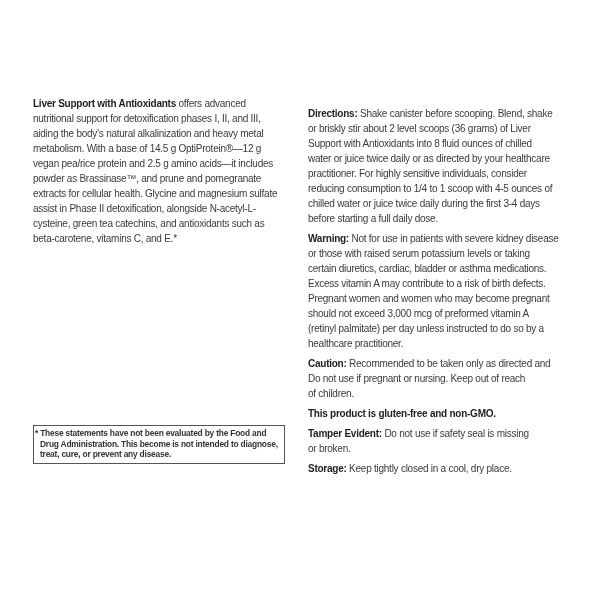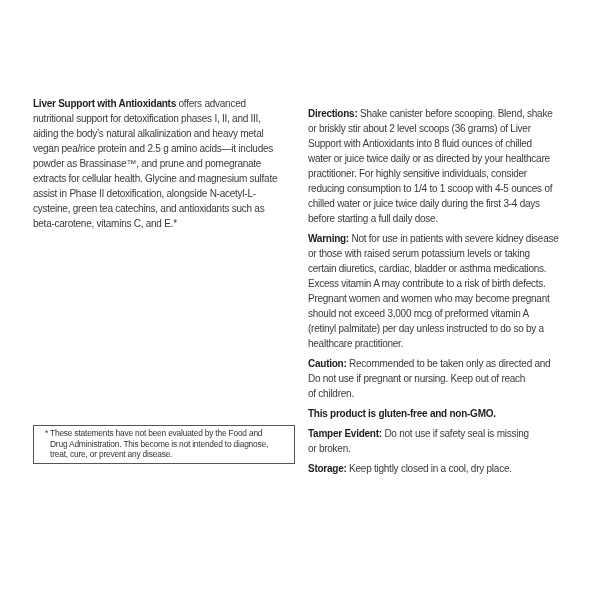--- a/index.html
+++ b/index.html
@@ -6,32 +6,33 @@
     body { width: 600px; height: 600px; position: relative; overflow: hidden;
            font-family: "Liberation Sans", sans-serif; color: #3a3a3a; }
     .col { position: absolute; font-size: 10px; line-height: 15px; letter-spacing: -0.25px;
            font-stretch: condensed; }
     .col-left { left: 33px; top: 96px; width: 262px; }
     .col-right { left: 308px; top: 106px; width: 272px; }
     .para { margin: 0 0 5px 0; }
     b { color: #1e1e1e; font-weight: bold; }
     .line { display: block; white-space: nowrap; }
     .disclaimer { position: absolute; left: 33px; top: 425px; width: 246px;
-                  border: 1px solid #555; padding: 2px 3px 3px 11px;
-                  font-size: 8.4px; line-height: 10.5px; font-weight: normal; color: #333;
+                  border: 1px solid #555; padding: 2px 3px 3px 1px;
+                  font-size: 8.4px; line-height: 10.5px; font-weight: bold; color: #333;
                   letter-spacing: -0.2px; }
   </style>
 </head>
 <body>
 
 <div class="col col-left">
   <div class="para">
     <span class="line"><b>Liver Support with Antioxidants</b><span> offers advanced</span></span>
     <span class="line">nutritional support for detoxification phases I, II, and III,</span>
     <span class="line">aiding the body’s natural alkalinization and heavy metal</span>
+    <span class="line">metabolism. With a base of 14.5 g OptiProtein®—12 g</span>
     <span class="line">vegan pea/rice protein and 2.5 g amino acids—it includes</span>
     <span class="line">powder as Brassinase™, and prune and pomegranate</span>
     <span class="line">extracts for cellular health. Glycine and magnesium sulfate</span>
     <span class="line">assist in Phase II detoxification, alongside N-acetyl-L-</span>
     <span class="line">cysteine, green tea catechins, and antioxidants such as</span>
     <span class="line">beta-carotene, vitamins C, and E.*</span>
   </div>
 </div>
 
 <div class="disclaimer">

